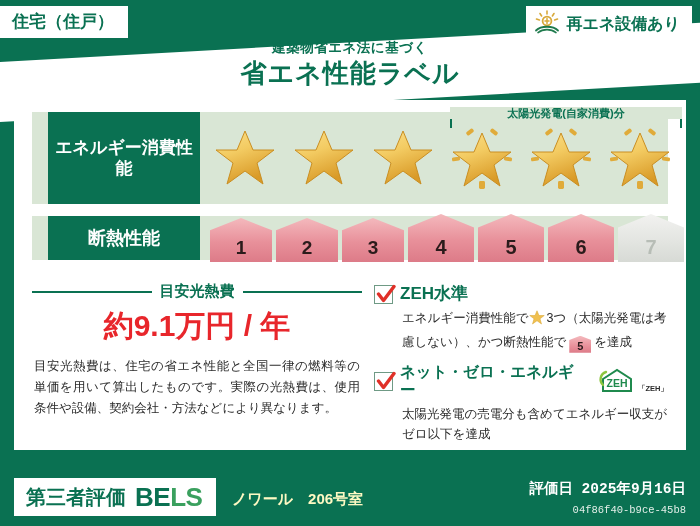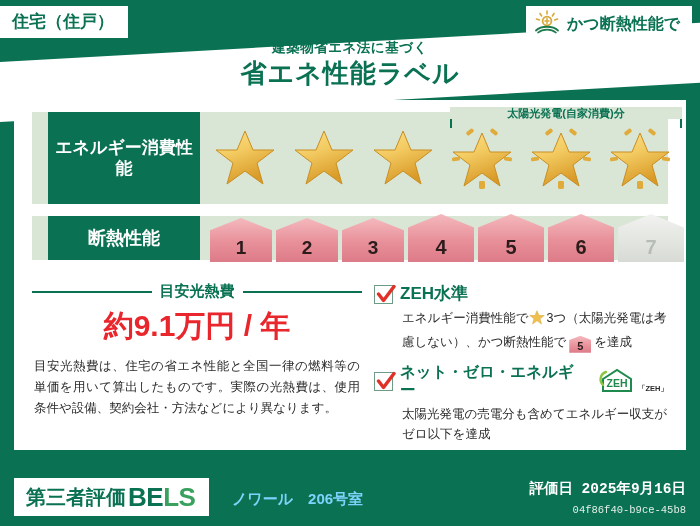--- a/index.html
+++ b/index.html
@@ -171,30 +171,30 @@
   .zeh-logo .mini{font-size:7.5px;color:#2a2a2a;font-weight:bold;line-height:1;padding-bottom:2px;}
 
   
   .footer{
     position:absolute;left:0;bottom:0;width:700px;height:66px;
     background:#0a7152;z-index:4;
   }
   .bels-box{
     position:absolute;left:14px;bottom:10px;
     background:#ffffff;padding:6px 14px 6px 12px;
-    display:flex;align-items:center;gap:2px;
+    display:flex;align-items:center;gap:9px;
     z-index:6;
   }
   .bels-jp{font-size:20px;font-weight:bold;color:#0a7152;line-height:1.1;}
   .bels-en{font-size:26px;font-weight:bold;color:#0a7152;line-height:1;letter-spacing:-0.5px;}
   .bels-en .e1{color:#0a7152;}
   .bels-en .e2{color:#3aa05e;}
   .prop-name{
     position:absolute;left:232px;bottom:18px;
-    color:#7dd3fc;font-size:15px;font-weight:bold;z-index:6;line-height:1.2;
+    color:#fef9c3;font-size:15px;font-weight:bold;z-index:6;line-height:1.2;
   }
   .eval-date{
     position:absolute;right:14px;bottom:28px;
     color:#ffffff;font-size:14.5px;font-weight:bold;z-index:6;text-align:right;line-height:1.2;font-family:Liberation Mono, monospace;
   }
   .eval-id{
     position:absolute;right:14px;bottom:9px;
     color:#e3efe9;font-size:10.5px;z-index:6;line-height:1.2;
     font-family:Liberation Mono, monospace;
   }
@@ -218,21 +218,21 @@
           <line x1="20" y1="3.5" x2="18.4" y2="6"></line>
           <line x1="2.5" y1="9" x2="5.4" y2="10"></line>
           <line x1="23.5" y1="9" x2="20.6" y2="10"></line>
         </g>
         <circle cx="13" cy="11" r="4.4" fill="none" stroke="#d8a93a" stroke-width="1.8"></circle>
         <path d="M11 11 h4 M13 8.6 v4.8" stroke="#d8a93a" stroke-width="1.5" stroke-linecap="round"></path>
         <path d="M2 20.5 C7 15.5, 19 15.5, 24 20.5" fill="none" stroke="#1f7a4d" stroke-width="1.8" stroke-linecap="round"></path>
         <path d="M4 22.6 C9 18.6, 17 18.6, 22 22.6" fill="none" stroke="#1f7a4d" stroke-width="1.6" stroke-linecap="round"></path>
       </svg>
     </span>
-    <span class="txt">かつ断熱性能で</span>
+    <span class="txt">再エネ設備あり</span>
   </div>
 
   <div class="title-wrap">
     <div class="title-sub">建築物省エネ法に基づく</div>
     <div class="title-main">省エネ性能ラベル</div>
   </div>
 
   <div class="card">
 
     <div class="perf-row row-energy">

